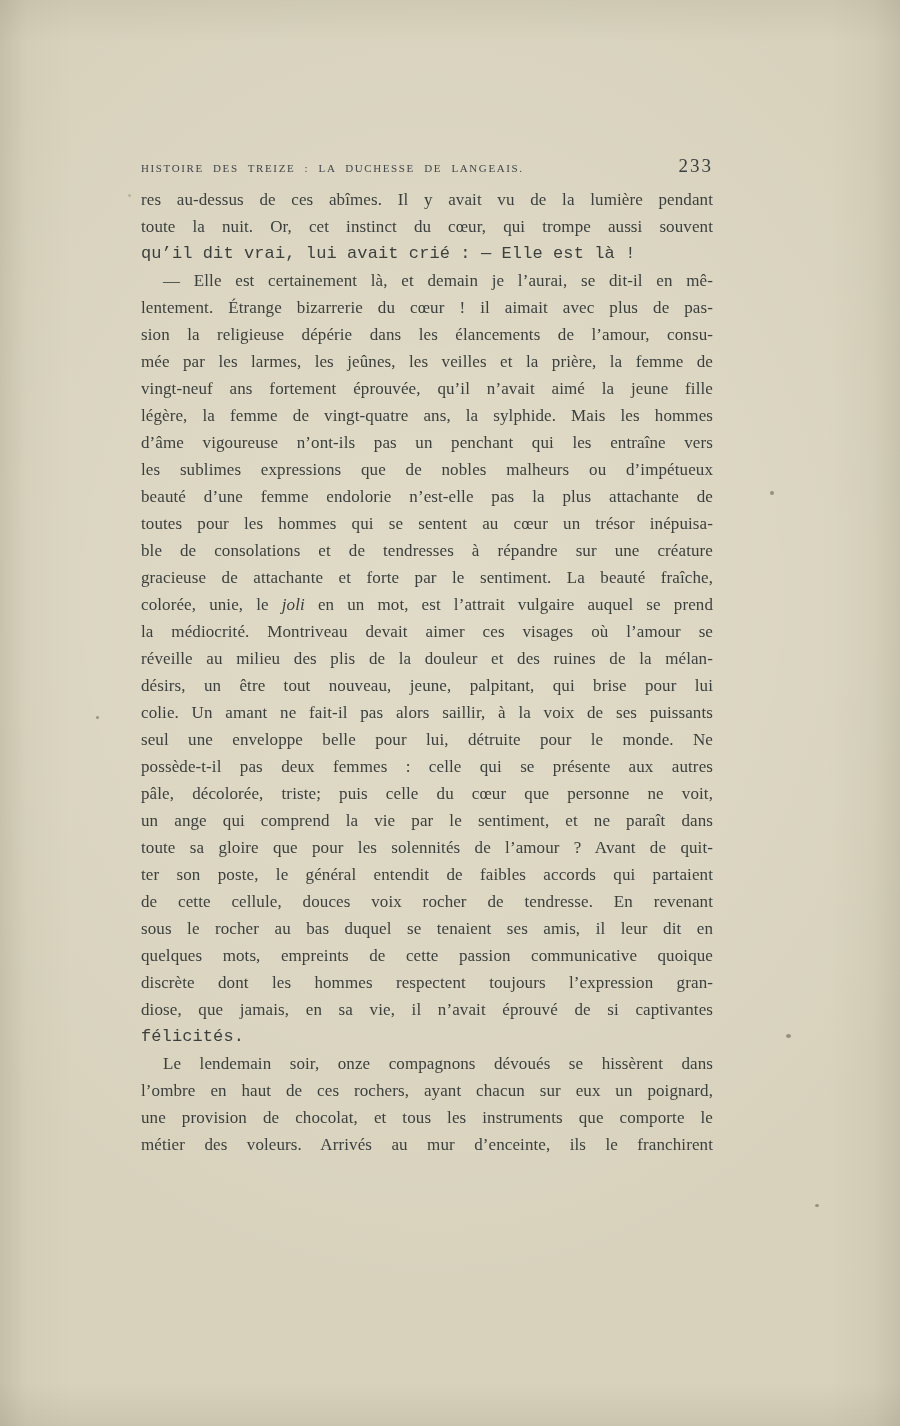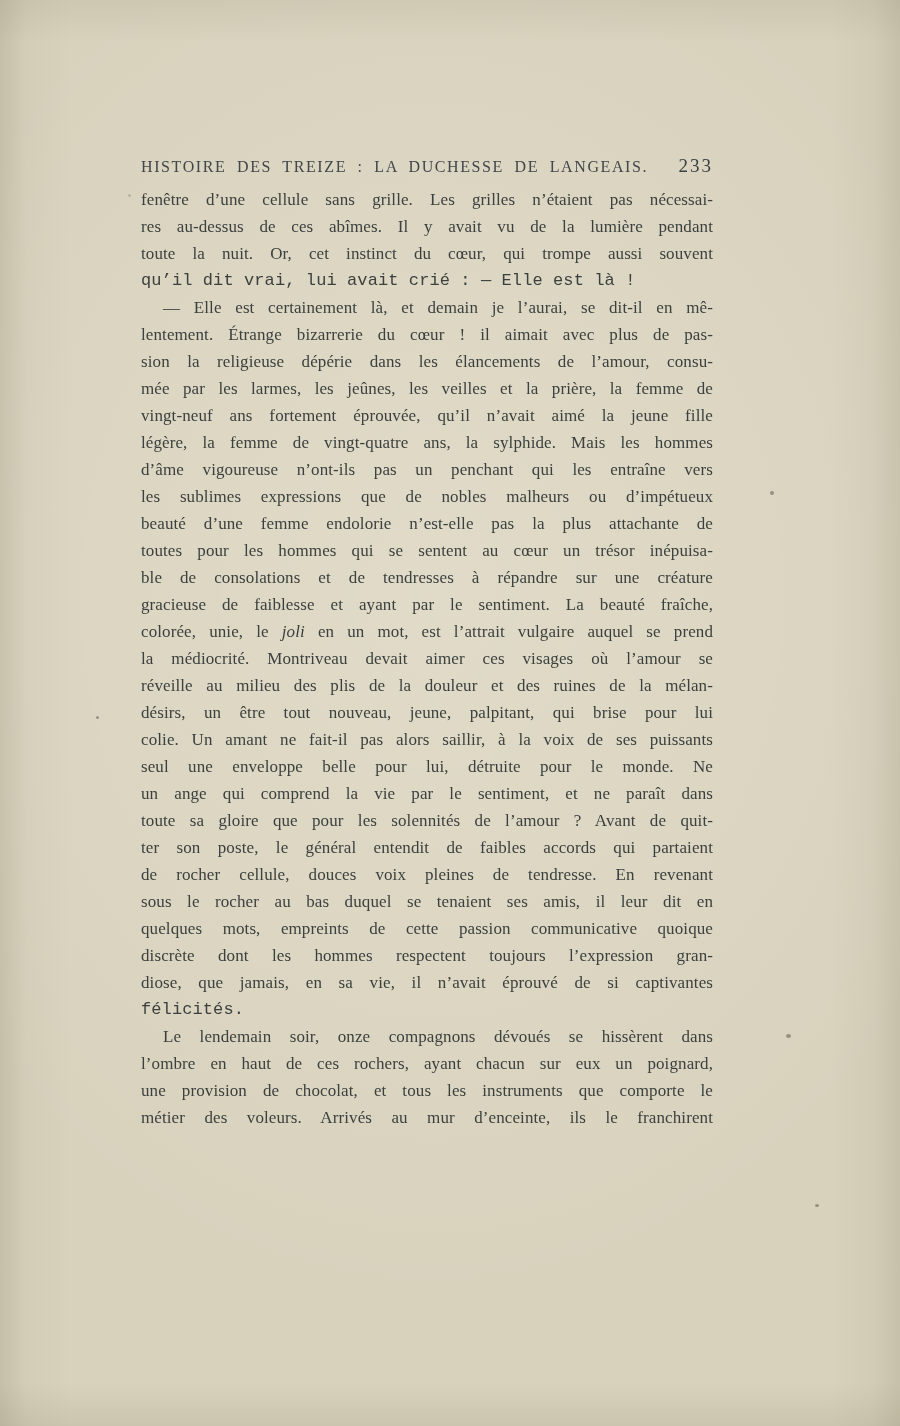--- a/index.html
+++ b/index.html
@@ -17,21 +17,21 @@
       linear-gradient(90deg, rgba(98,90,64,0.16) 0%, rgba(98,90,64,0.04) 3%, rgba(98,90,64,0) 8%, rgba(98,90,64,0) 92%, rgba(98,90,64,0.05) 97%, rgba(98,90,64,0.15) 100%),
       linear-gradient(180deg, rgba(98,90,64,0.09) 0%, rgba(98,90,64,0) 3%, rgba(98,90,64,0) 97%, rgba(98,90,64,0.11) 100%),
       #d8d2bd;
     color: #3b403e;
   }
   .running-head {
     position: absolute; left: 141px; top: 155px; width: 572px;
     display: flex; justify-content: space-between; align-items: baseline;
   }
   .head-title {
-    font-size: 16px; letter-spacing: 1.6px; word-spacing: 5px;
+    font-size: 11px; letter-spacing: 1.6px; word-spacing: 5px;
     color: #41464a; white-space: nowrap;
   }
   .head-number {
     font-size: 19px; letter-spacing: 2px; color: #3b4044;
   }
   .text-block {
     position: absolute; left: 141px; top: 186px; width: 572px;
     font-size: 17px; line-height: 27px; color: #3b403e;
     letter-spacing: 0.1px;
   }
@@ -50,46 +50,47 @@
 <body>
 
 <div class="page">
 
   <header class="running-head">
     <span class="head-title">HISTOIRE DES TREIZE : LA DUCHESSE DE LANGEAIS.</span>
     <span class="head-number">233</span>
   </header>
 
   <main class="text-block">
-    <div class="line">fenêtre d’une cellule sans grille. Les grilles n’étaient pas nécessai-</div>
     <div class="line">res au-dessus de ces abîmes. Il y avait vu de la lumière pendant</div>
     <div class="line">toute la nuit. Or, cet instinct du cœur, qui trompe aussi souvent</div>
     <div class="line last">qu’il dit vrai, lui avait crié : — Elle est là !</div>
     <div class="line indent">— Elle est certainement là, et demain je l’aurai, se dit-il en mê-</div>
     <div class="line">lentement. Étrange bizarrerie du cœur ! il aimait avec plus de pas-</div>
     <div class="line">sion la religieuse dépérie dans les élancements de l’amour, consu-</div>
     <div class="line">mée par les larmes, les jeûnes, les veilles et la prière, la femme de</div>
     <div class="line">vingt-neuf ans fortement éprouvée, qu’il n’avait aimé la jeune fille</div>
     <div class="line">légère, la femme de vingt-quatre ans, la sylphide. Mais les hommes</div>
     <div class="line">d’âme vigoureuse n’ont-ils pas un penchant qui les entraîne vers</div>
     <div class="line">les sublimes expressions que de nobles malheurs ou d’impétueux</div>
     <div class="line">beauté d’une femme endolorie n’est-elle pas la plus attachante de</div>
     <div class="line">toutes pour les hommes qui se sentent au cœur un trésor inépuisa-</div>
     <div class="line">ble de consolations et de tendresses à répandre sur une créature</div>
-    <div class="line">gracieuse de faiblesse et ayant par le sentiment. La beauté fraîche,</div>
+    <div class="line">gracieuse de attachante et forte par le sentiment. La beauté fraîche,</div>
     <div class="line"><span>colorée, unie, le </span><span class="italic">joli</span><span> en un mot, est l’attrait vulgaire auquel se prend</span></div>
     <div class="line">la médiocrité. Montriveau devait aimer ces visages où l’amour se</div>
     <div class="line">réveille au milieu des plis de la douleur et des ruines de la mélan-</div>
     <div class="line">désirs, un être tout nouveau, jeune, palpitant, qui brise pour lui</div>
     <div class="line">colie. Un amant ne fait-il pas alors saillir, à la voix de ses puissants</div>
     <div class="line">seul une enveloppe belle pour lui, détruite pour le monde. Ne</div>
+    <div class="line">possède-t-il pas deux femmes : celle qui se présente aux autres</div>
+    <div class="line">pâle, décolorée, triste; puis celle du cœur que personne ne voit,</div>
     <div class="line">un ange qui comprend la vie par le sentiment, et ne paraît dans</div>
     <div class="line">toute sa gloire que pour les solennités de l’amour ? Avant de quit-</div>
     <div class="line">ter son poste, le général entendit de faibles accords qui partaient</div>
-    <div class="line">de rocher cellule, douces voix pleines de tendresse. En revenant</div>
+    <div class="line">de cette cellule, douces voix rocher de tendresse. En revenant</div>
     <div class="line">sous le rocher au bas duquel se tenaient ses amis, il leur dit en</div>
     <div class="line">quelques mots, empreints de cette passion communicative quoique</div>
     <div class="line">discrète dont les hommes respectent toujours l’expression gran-</div>
     <div class="line">diose, que jamais, en sa vie, il n’avait éprouvé de si captivantes</div>
     <div class="line last">félicités.</div>
     <div class="line indent">Le lendemain soir, onze compagnons dévoués se hissèrent dans</div>
     <div class="line">l’ombre en haut de ces rochers, ayant chacun sur eux un poignard,</div>
     <div class="line">une provision de chocolat, et tous les instruments que comporte le</div>
     <div class="line">métier des voleurs. Arrivés au mur d’enceinte, ils le franchirent</div>
   </main>

